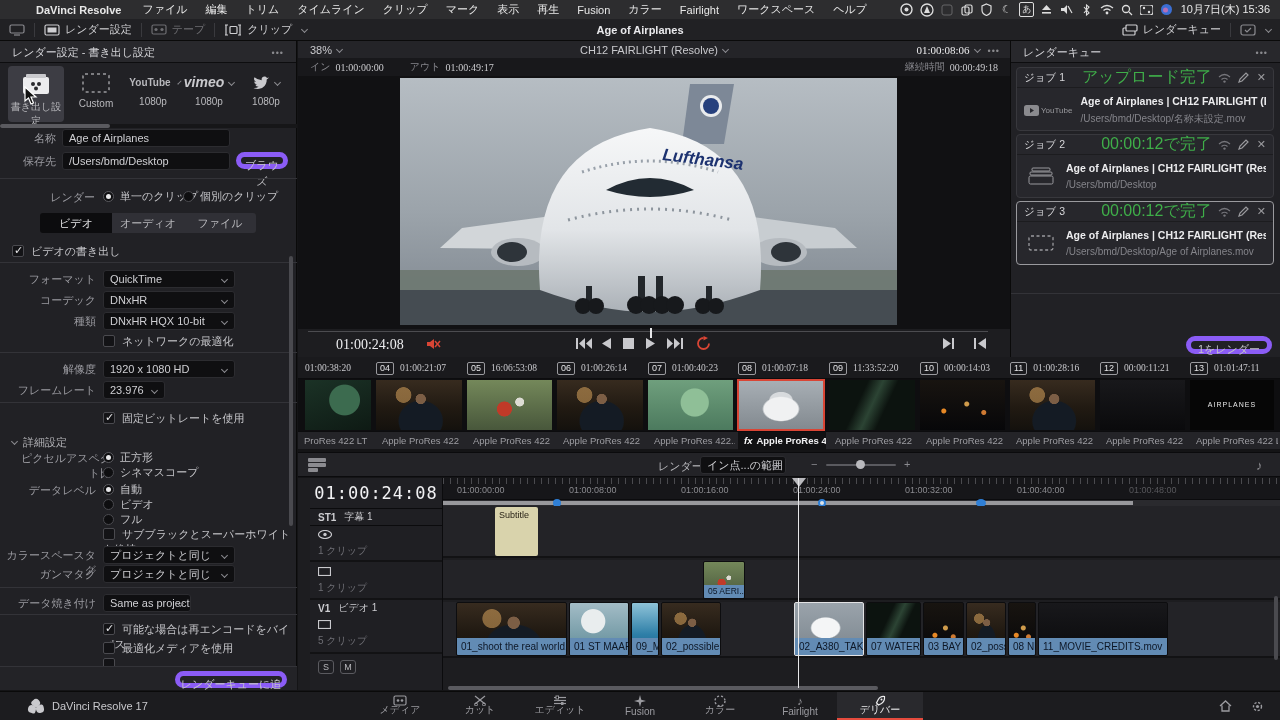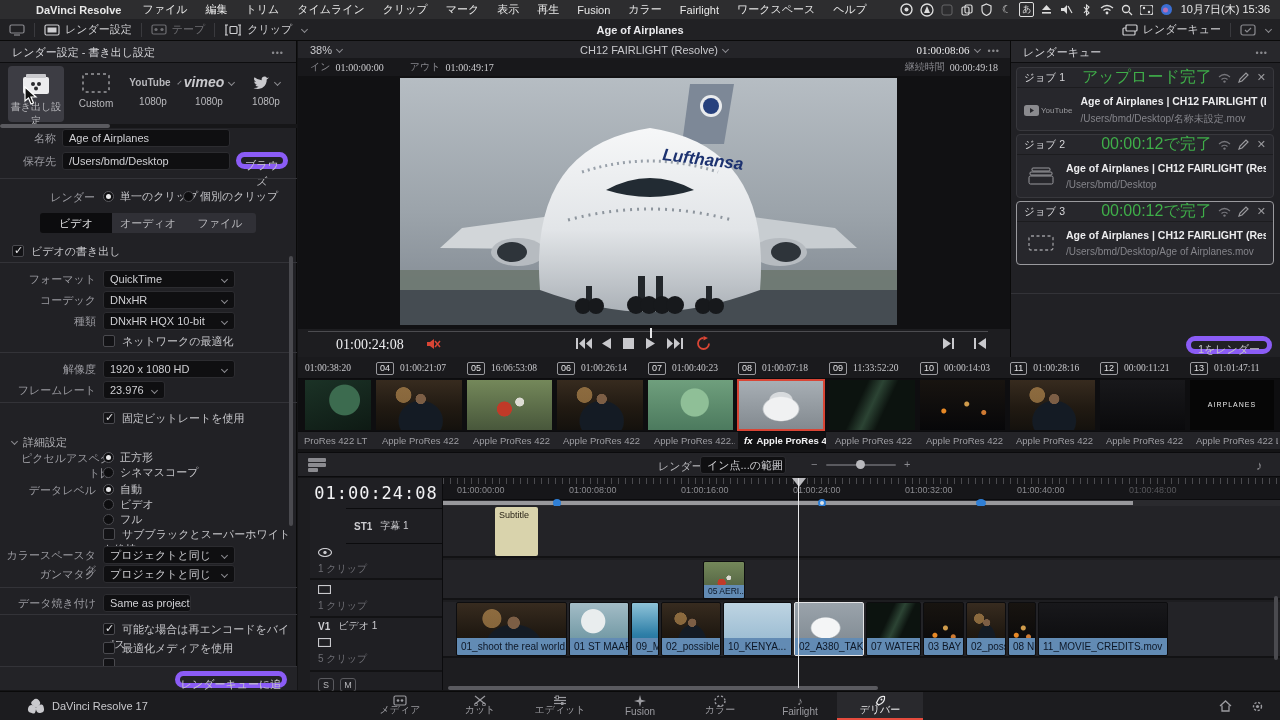--- a/index.html
+++ b/index.html
@@ -752,21 +752,21 @@
     </div>
     <div class="scrubbar">
       <div class="fill" style="width:690px;"></div>
       <div class="bluedot" style="left:110px;"></div>
       <div class="bluering" style="left:375px;"></div>
       <div class="bluedot" style="left:533px;width:10px;"></div>
     </div>
 
     <div class="tl-headcol">
       <div class="tl-bigtc">01:00:24:08</div>
-      <div style="border-top:1px solid #0b0b0d;border-bottom:1px solid #0b0b0d;height:36px;display:flex;align-items:center;gap:8px;padding-left:8px;margin-left:36px;">
+      <div style="border-top:1px solid #0b0b0d;border-bottom:1px solid #0b0b0d;height:18px;display:flex;align-items:center;gap:8px;padding-left:8px;">
         <b class="trackname">ST1</b>
           <span class="trackname">字幕 1</span>
       </div>
       <div style="height:34px;padding:3px 0 0 8px;">
         <svg width="14" height="9">
             <ellipse cx="7" cy="4.5" rx="6.5" ry="4" fill="none" stroke="#c9c9cd" stroke-width="1.2"></ellipse>
             <circle cx="7" cy="4.5" r="1.7" fill="#c9c9cd"></circle>
           </svg>
         <div class="trackcount" style="margin-top:3px;">1 クリップ</div>
       </div>
@@ -804,23 +804,20 @@
           <div class="clip-label">01_shoot the real world.mov</div>
         </div>
       <div class="v1clip t-clouds" style="left:126px;width:60px;">
           <div class="clip-label">01 ST MAARTE...</div>
         </div>
       <div class="v1clip t-sea" style="left:188px;width:28px;">
           <div class="clip-label">09_M...</div>
         </div>
       <div class="v1clip t-desk" style="left:218px;width:60px;">
           <div class="clip-label">02_possible to...</div>
-        </div>
-      <div class="v1clip t-sky" style="left:280px;width:69px;">
-          <div class="clip-label">10_KENYA...</div>
         </div>
       <div class="v1clip t-a380side sel" style="left:351px;width:70px;">
           <div class="clip-label">02_A380_TAKEO...</div>
         </div>
       <div class="v1clip t-river" style="left:423px;width:55px;">
           <div class="clip-label">07 WATER TA...</div>
         </div>
       <div class="v1clip t-night" style="left:480px;width:41px;">
           <div class="clip-label">03 BAY A...</div>
         </div>

